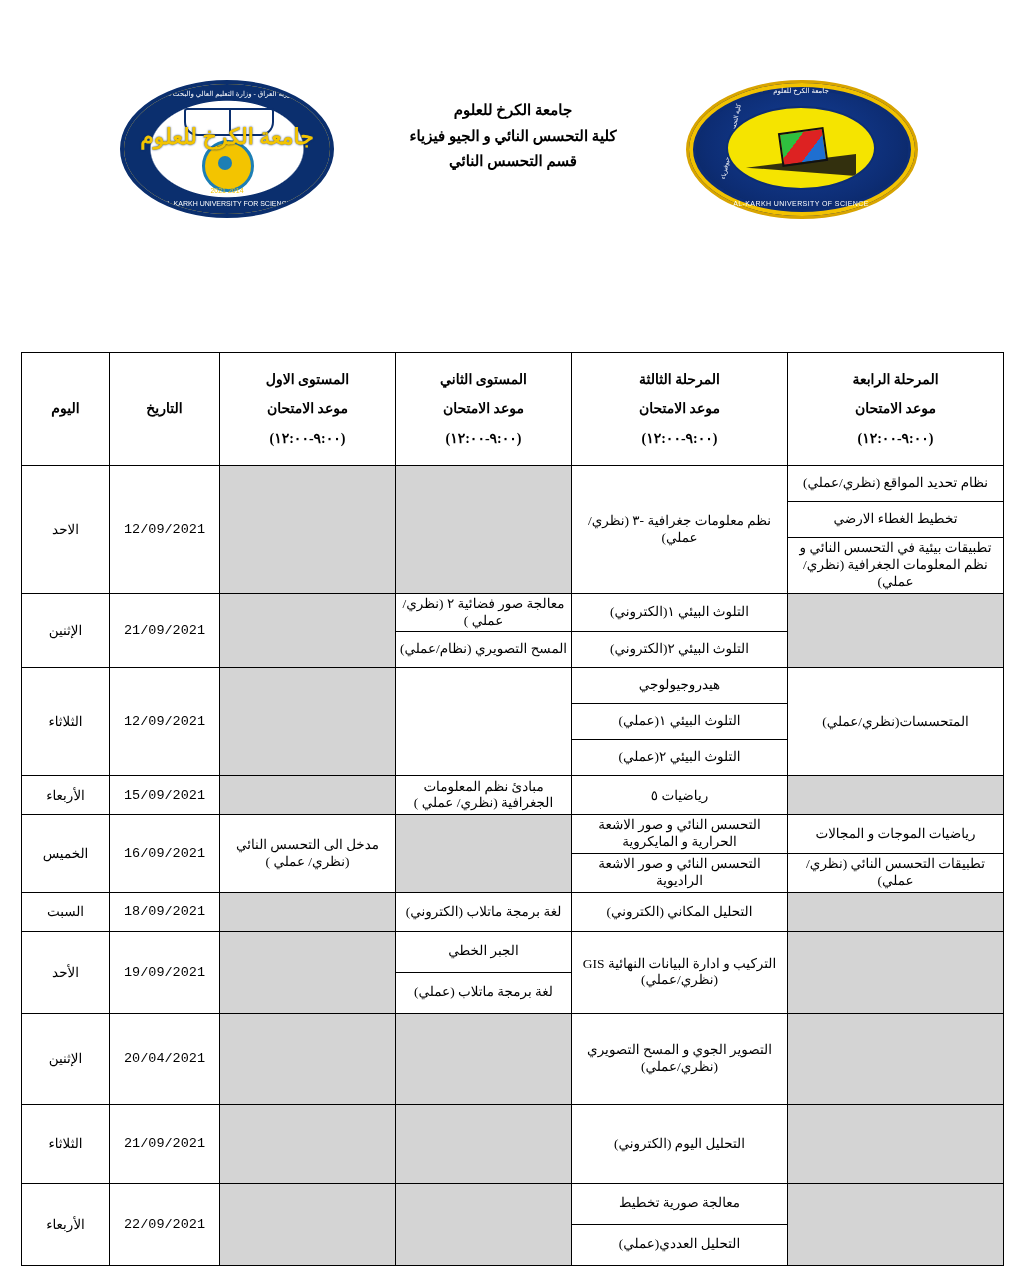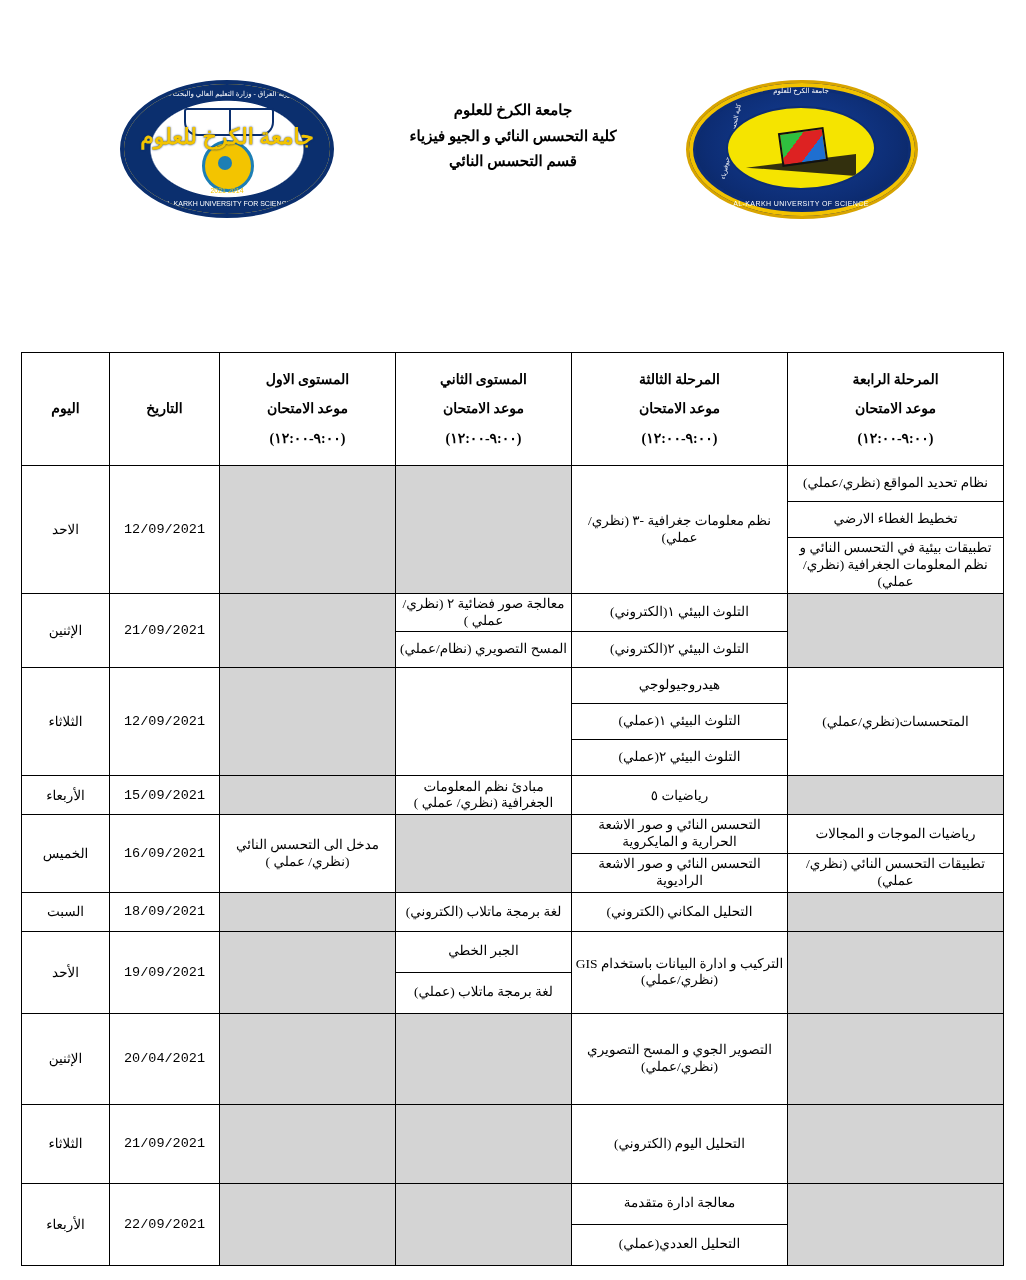--- a/index.html
+++ b/index.html
@@ -387,21 +387,21 @@
           <td class="shaded" style="height:34px"></td>
           <td>التحليل المكاني (الكتروني)</td>
           <td>لغة برمجة ماتلاب (الكتروني)</td>
           <td class="shaded"></td>
           <td class="date">18/09/2021</td>
           <td class="day">السبت</td>
         </tr>
 
         <tr>
           <td rowspan="2" class="shaded"></td>
-          <td rowspan="2" class="two-line">التركيب و ادارة البيانات باستخدام GIS (نظري/عملي)</td>
+          <td rowspan="2" class="two-line">التركيب و ادارة البيانات النهائية GIS (نظري/عملي)</td>
           <td class="sub" style="height:36px">الجبر الخطي</td>
           <td rowspan="2" class="shaded"></td>
           <td rowspan="2" class="date">19/09/2021</td>
           <td rowspan="2" class="day">الأحد</td>
         </tr>
         <tr>
           <td class="sub" style="height:36px">لغة برمجة ماتلاب (عملي)</td>
         </tr>
 
         <tr>
@@ -417,21 +417,21 @@
           <td class="shaded" style="height:74px"></td>
           <td>التحليل اليوم (الكتروني)</td>
           <td class="shaded"></td>
           <td class="shaded"></td>
           <td class="date">21/09/2021</td>
           <td class="day">الثلاثاء</td>
         </tr>
 
         <tr>
           <td rowspan="2" class="shaded"></td>
-          <td class="sub" style="height:36px">معالجة ادارة متقدمة</td>
+          <td class="sub" style="height:36px">معالجة صورية تخطيط</td>
           <td rowspan="2" class="shaded"></td>
           <td rowspan="2" class="shaded"></td>
           <td rowspan="2" class="date">22/09/2021</td>
           <td rowspan="2" class="day">الأربعاء</td>
         </tr>
         <tr>
           <td class="sub" style="height:36px">التحليل العددي(عملي)</td>
         </tr>
 
       </tbody>

